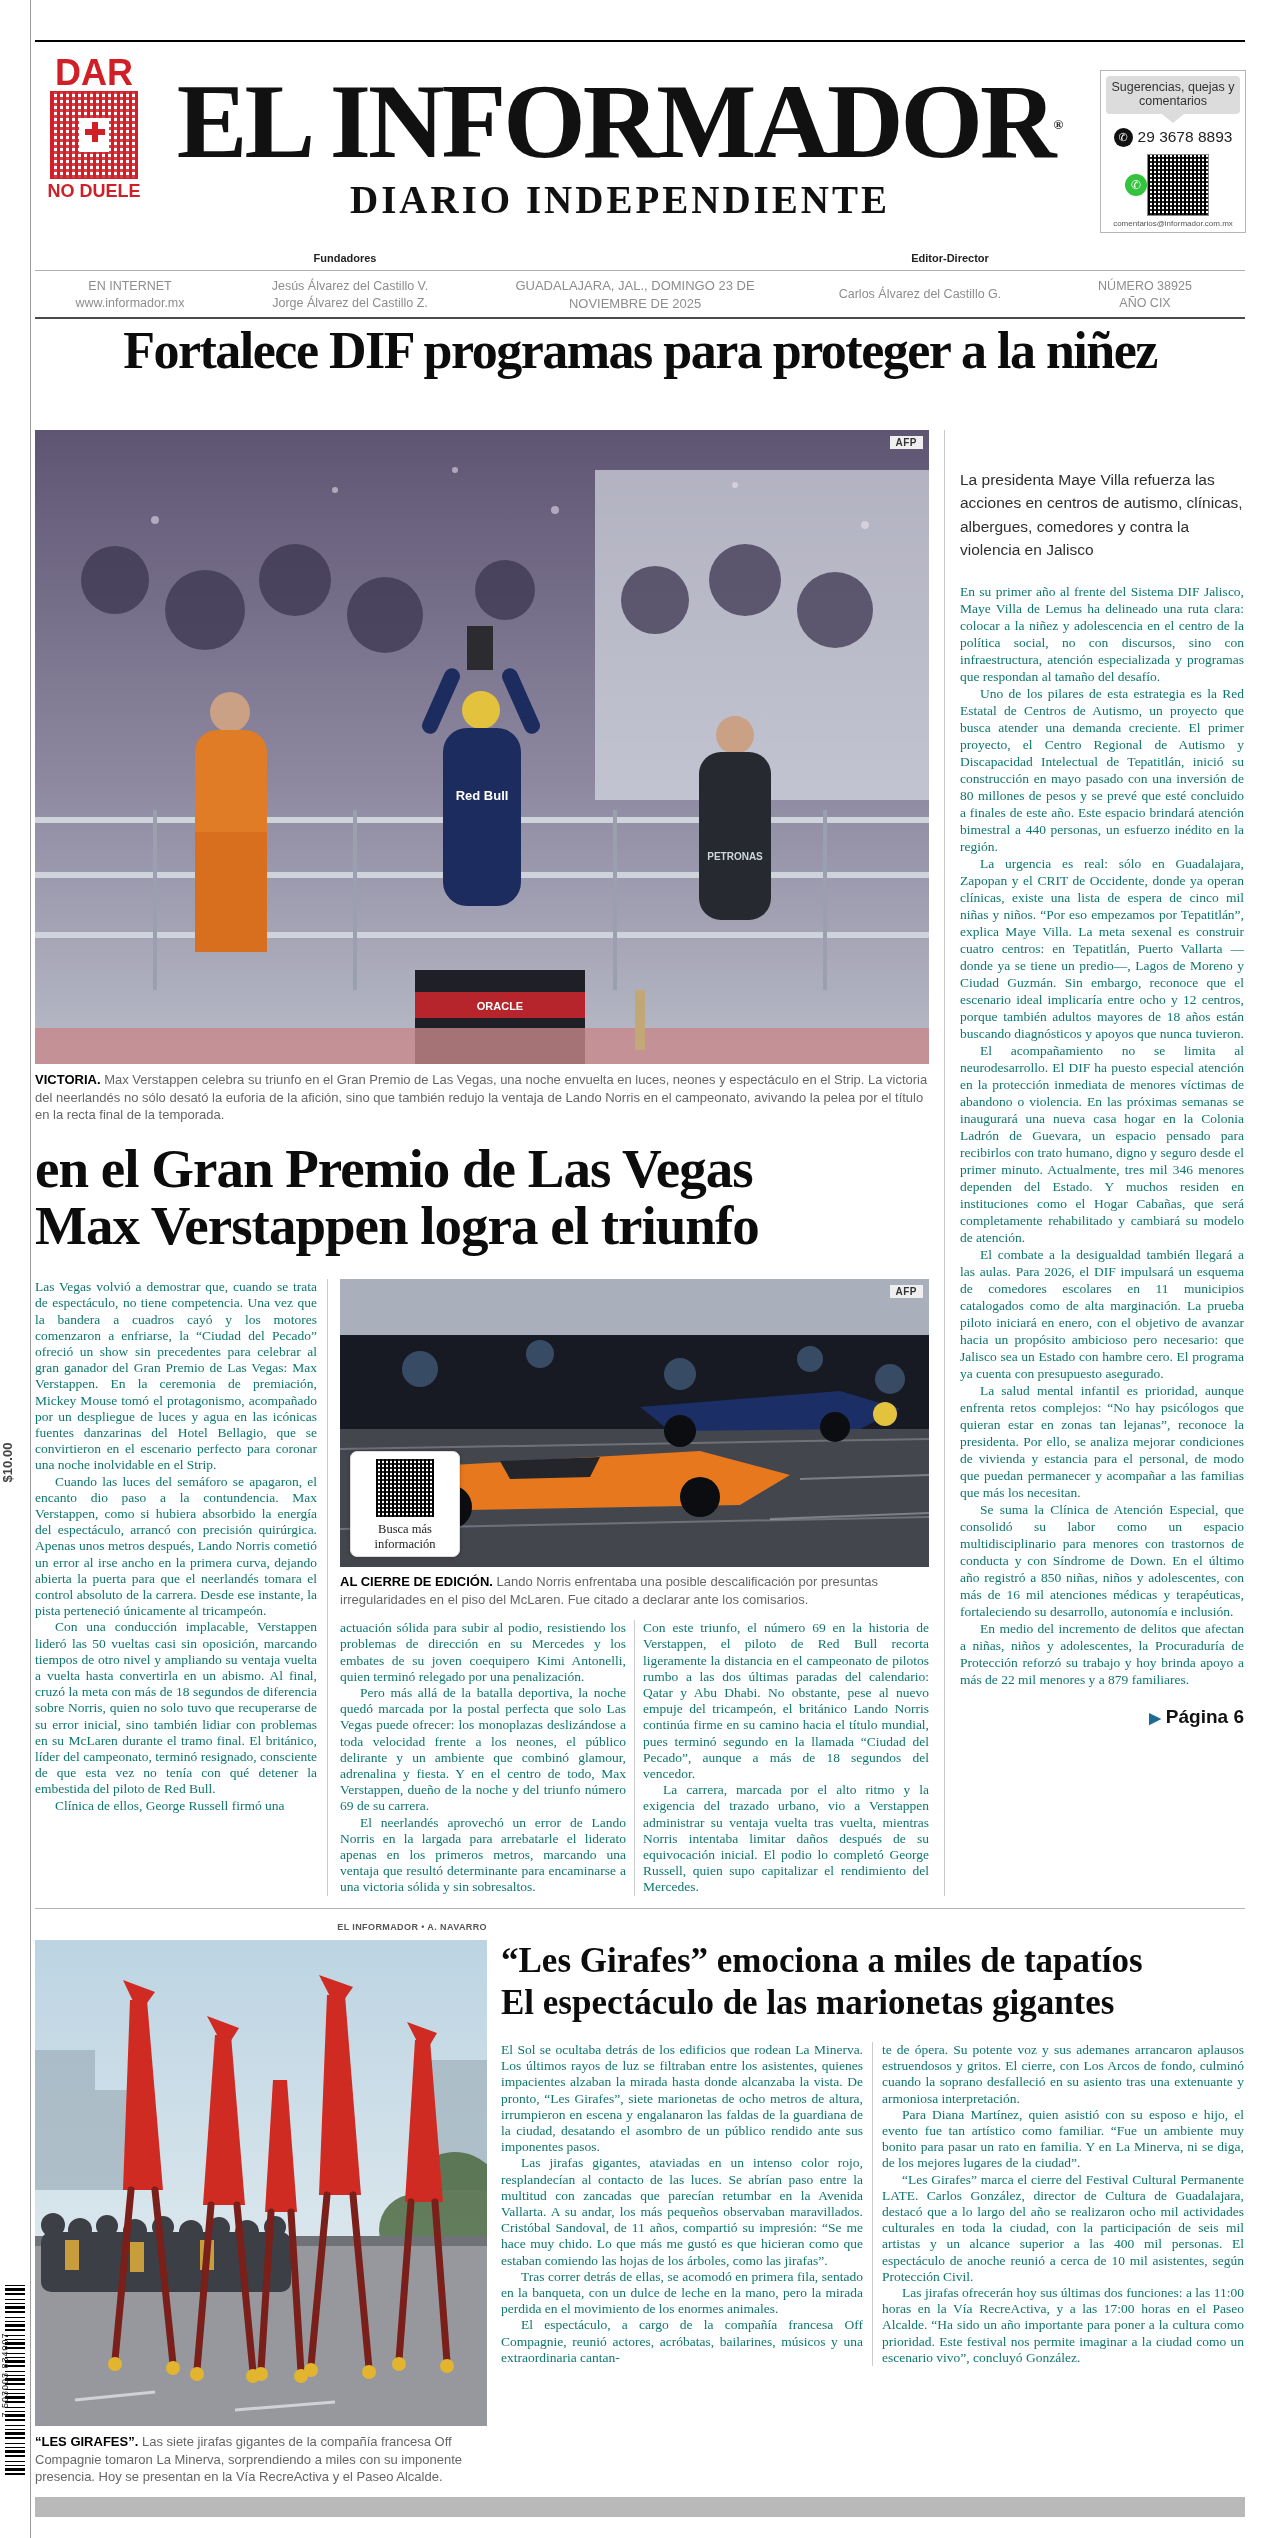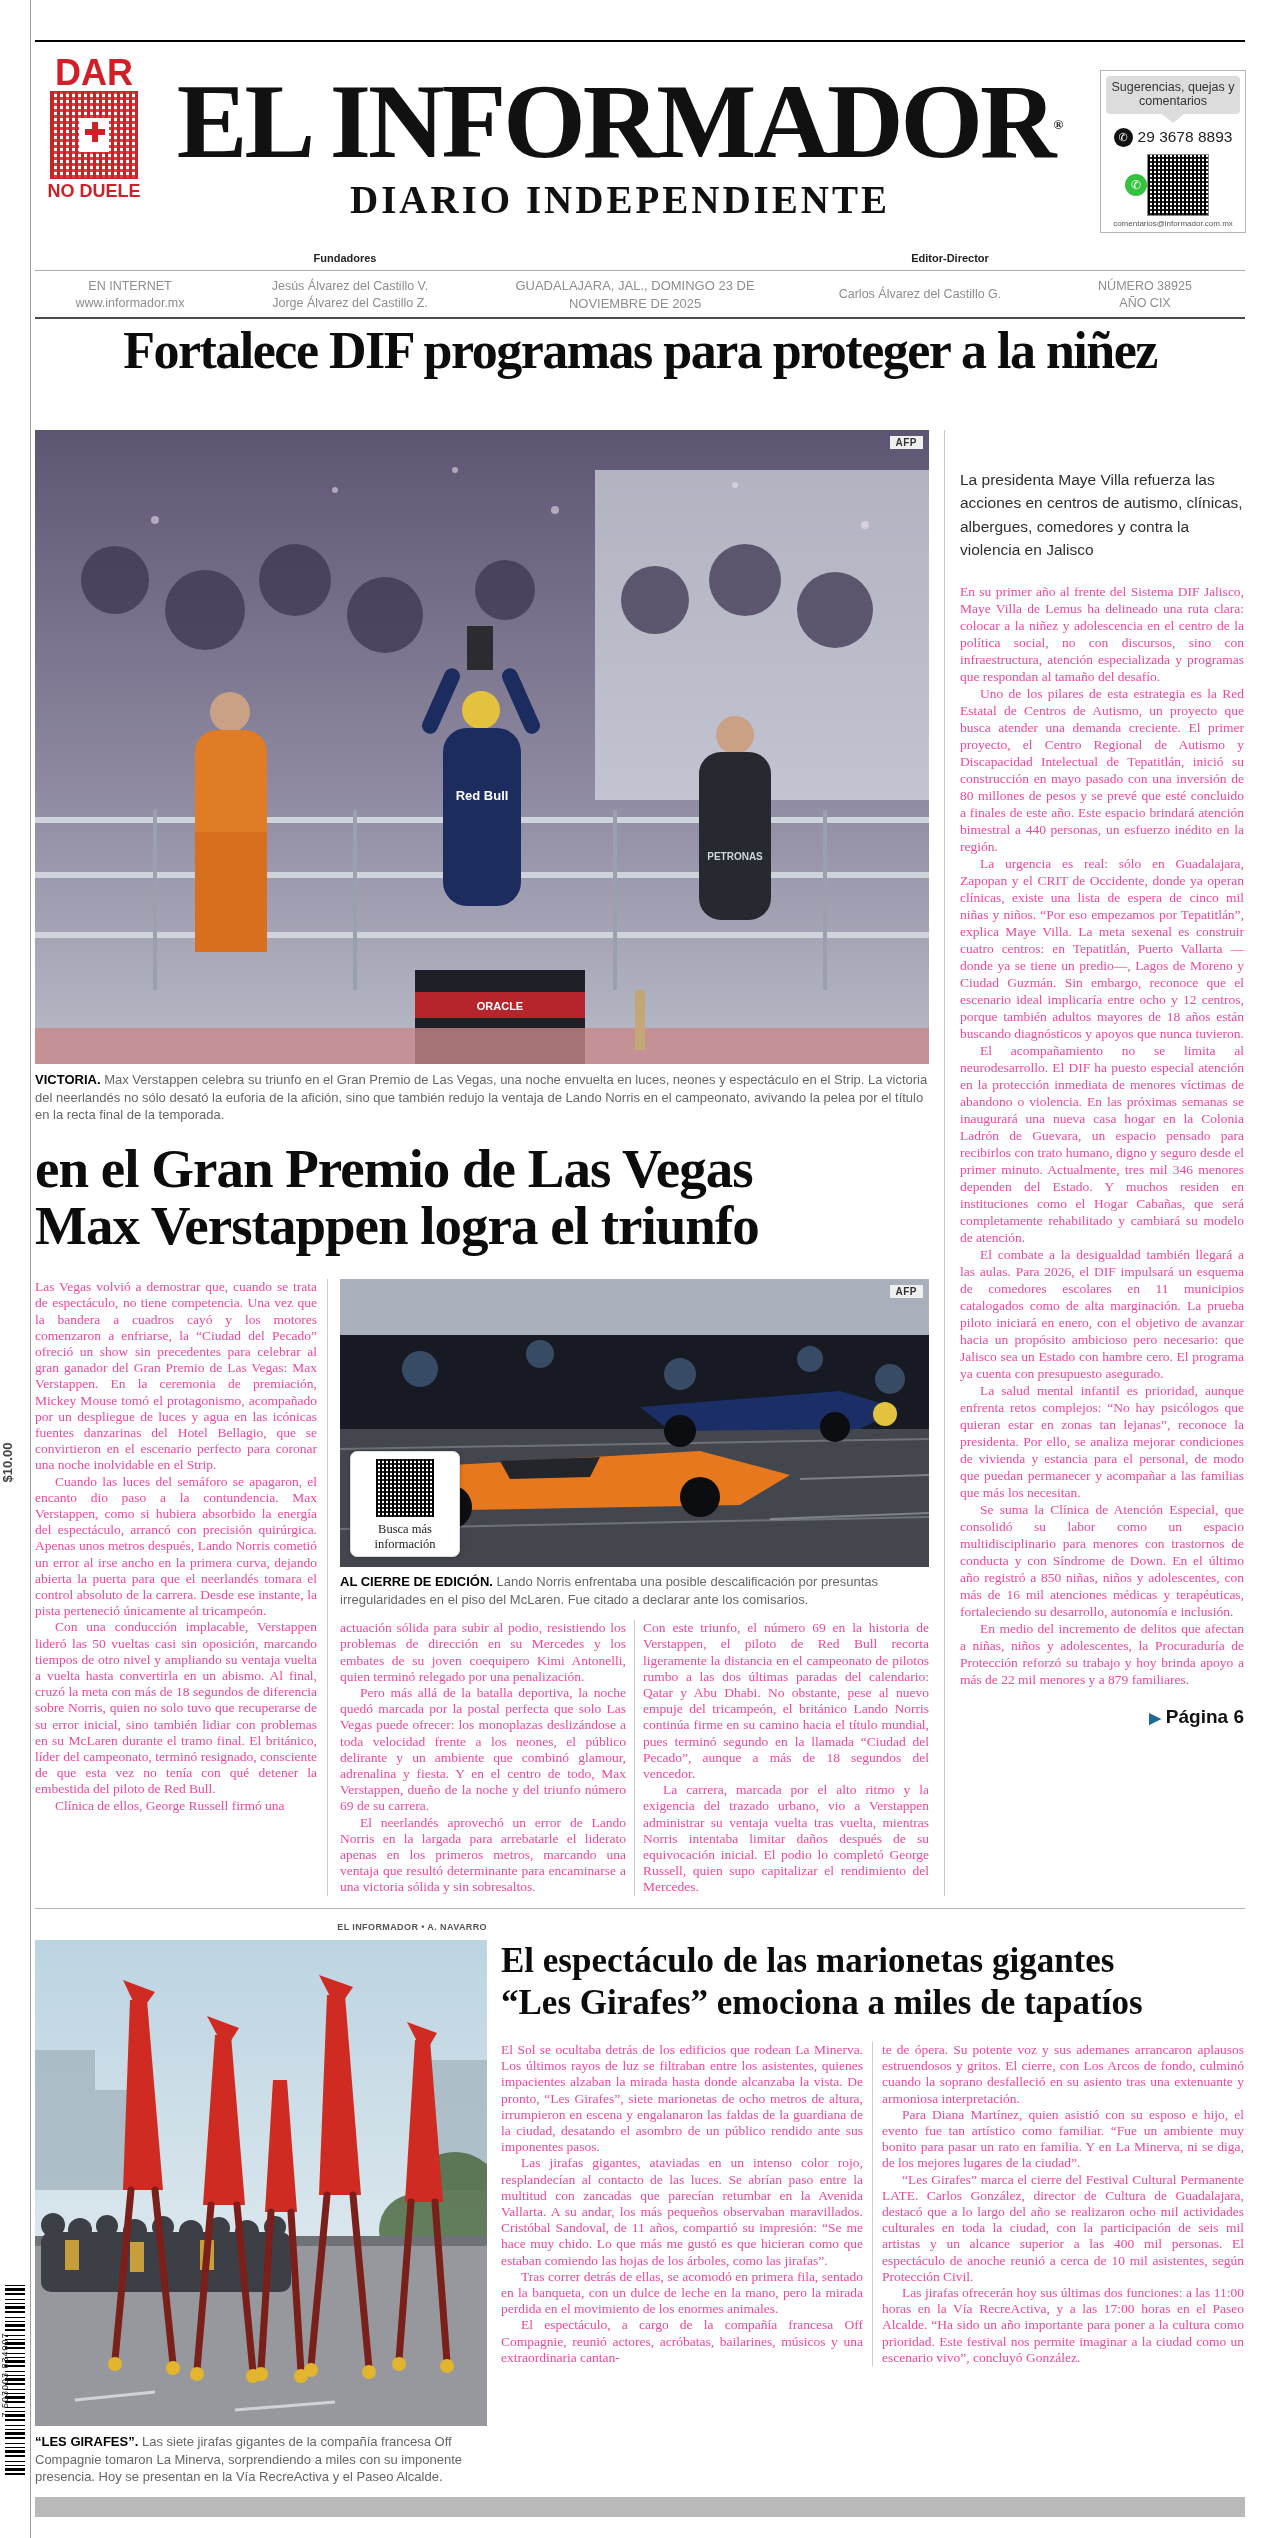--- a/index.html
+++ b/index.html
@@ -68,21 +68,21 @@
   .cap b{color:#000;}
   .f1-head{font-weight:bold;font-size:55px;line-height:1.05;letter-spacing:-1px;color:#0c0c0c;margin-top:16px;}
   .f1-cols{display:flex;margin-top:24px;}
   .fcol1{width:282px;flex:none;}
   .f1-right{width:589px;flex:none;margin-left:10px;border-left:1px solid #ccc;padding-left:12px;}
   .photo-inset{width:589px;height:288px;}
   .inset-cap{margin:6px 0 12px;}
   .f1-subcols{display:flex;}
   .fc2{width:286px;flex:none;}
   .fc3{width:286px;flex:none;margin-left:8px;border-left:1px solid #ccc;padding-left:8px;}
-  .body p{font-size:13.5px;line-height:16.2px;text-align:justify;margin:0;color:#ec4899;}
+  .body p{font-size:13.5px;line-height:16.2px;text-align:justify;margin:0;color:#0f766e;}
   .body p + p{text-indent:20px;}
   .deck{font-family:"Liberation Sans",sans-serif;font-size:15.5px;line-height:1.5;color:#2e2e2e;margin-top:38px;}
   .dif-body{margin-top:22px;}
   .dif-body p{line-height:17px;}
   .jump{margin-top:18px;text-align:right;font-family:"Liberation Sans",sans-serif;font-weight:bold;font-size:19px;color:#111;}
   .jump .tri{color:#1e6a96;font-size:15px;margin-right:5px;}
   .qrbox{position:absolute;left:10px;bottom:10px;width:96px;background:#fff;border:1px solid #ddd;border-radius:7px;
          padding:7px 6px 5px;text-align:center;box-shadow:0 0 4px rgba(0,0,0,.25);}
   .qrbox .qr{width:58px;height:58px;margin:0 auto;
     background:repeating-linear-gradient(0deg,rgba(0,0,0,.85) 0 2px,transparent 2px 4px),
@@ -419,22 +419,22 @@
         </svg>
       </div>
       <div class="cap">
         <b>“LES GIRAFES”.</b>
         <span>Las siete jirafas gigantes de la compañía francesa Off Compagnie tomaron La Minerva, sorprendiendo a miles con su imponente presencia. Hoy se presentan en la Vía RecreActiva y el Paseo Alcalde.</span>
       </div>
     </div>
 
     <div class="bot-right">
       <div class="gir-head">
+        <div>“Les Girafes” emociona a miles de tapatíos</div>
         <div>El espectáculo de las marionetas gigantes</div>
-        <div>“Les Girafes” emociona a miles de tapatíos</div>
       </div>
       <div class="gir-cols body">
         <div class="gc1">
           <p>El Sol se ocultaba detrás de los edificios que rodean La Minerva. Los últimos rayos de luz se filtraban entre los asistentes, quienes impacientes alzaban la mirada hasta donde alcanzaba la vista. De pronto, “Les Girafes”, siete marionetas de ocho metros de altura, irrumpieron en escena y engalanaron las faldas de la guardiana de la ciudad, desatando el asombro de un público rendido ante sus imponentes pasos.</p>
           <p>Las jirafas gigantes, ataviadas en un intenso color rojo, resplandecían al contacto de las luces. Se abrían paso entre la multitud con zancadas que parecían retumbar en la Avenida Vallarta. A su andar, los más pequeños observaban maravillados. Cristóbal Sandoval, de 11 años, compartió su impresión: “Se me hace muy chido. Lo que más me gustó es que hicieran como que estaban comiendo las hojas de los árboles, como las jirafas”.</p>
           <p>Tras correr detrás de ellas, se acomodó en primera fila, sentado en la banqueta, con un dulce de leche en la mano, pero la mirada perdida en el movimiento de los enormes animales.</p>
           <p>El espectáculo, a cargo de la compañía francesa Off Compagnie, reunió actores, acróbatas, bailarines, músicos y una extraordinaria cantan-</p>
         </div>
         <div class="gc2">
           <p>te de ópera. Su potente voz y sus ademanes arrancaron aplausos estruendosos y gritos. El cierre, con Los Arcos de fondo, culminó cuando la soprano desfalleció en su asiento tras una extenuante y armoniosa interpretación.</p>

